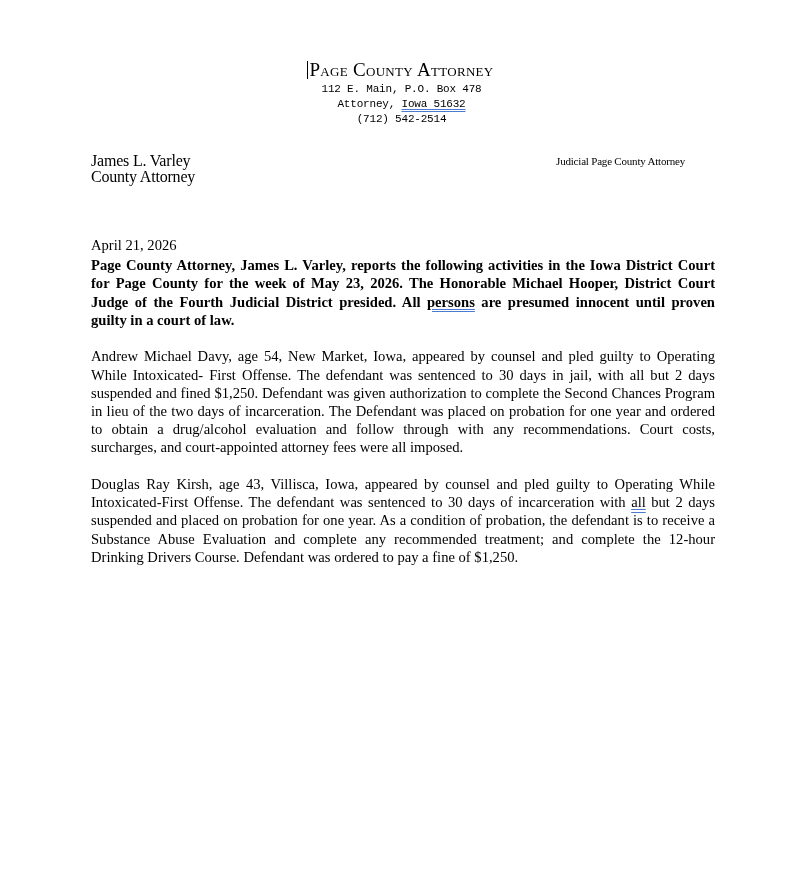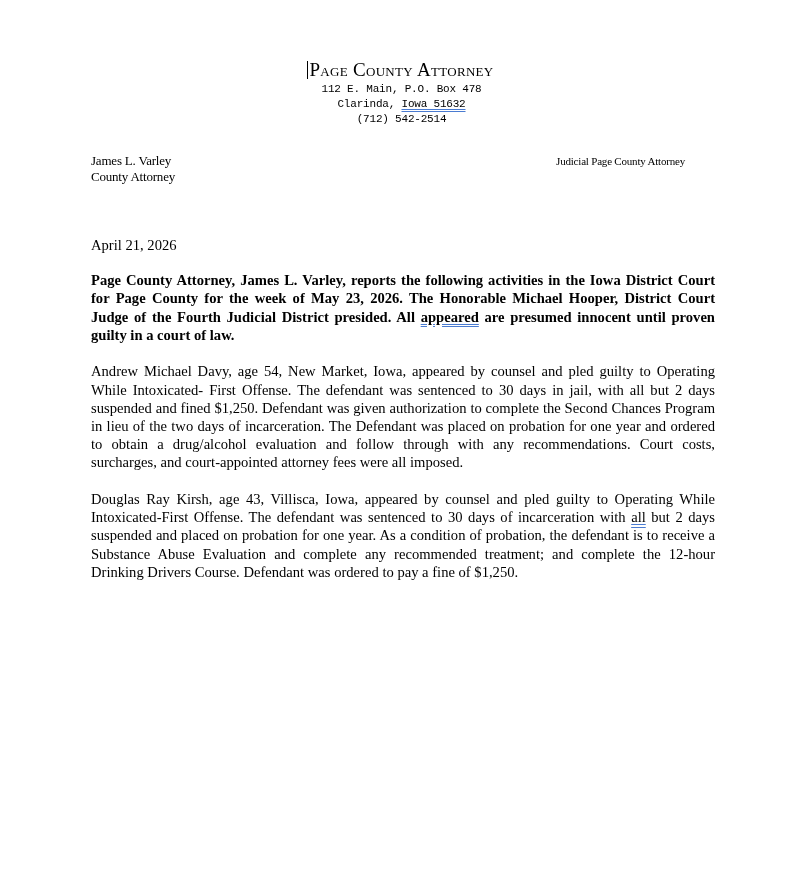--- a/index.html
+++ b/index.html
@@ -49,21 +49,21 @@
       text-decoration: underline;
       text-decoration-color: #4a7bd1;
       text-decoration-style: double;
       text-underline-offset: 2px;
     }
     .staff-left {
       position: absolute;
       left: 91px;
       top: 153px;
       font-family: "Liberation Serif", serif;
-      font-size: 13px;
+      font-size: 16px;
       line-height: 16px;
       letter-spacing: -0.2px;
     }
     .staff-right {
       position: absolute;
       left: 505px;
       width: 180px;
       top: 153px;
       font-family: "Liberation Serif", serif;
       font-size: 11px;
@@ -77,56 +77,56 @@
     .body {
       position: absolute;
       left: 91px;
       top: 236px;
       width: 624px;
       font-family: "Liberation Serif", serif;
       font-size: 14.6px;
       line-height: 18.2px;
     }
     .date {
-      margin: 0 0 17px 0;
+      margin: 0 0 2px 0;
     }
     .para {
       margin: 0 0 18.4px 0;
       text-align: justify;
     }
     .para.bold {
       font-weight: bold;
     }
   </style>
 </head>
 <body>
 
 <div class="letterhead">
   <div class="org-name">
     <span class="caret"></span>
     <span>Page County Attorney</span>
   </div>
   <div class="addr-line">112 E. Main, P.O. Box 478</div>
   <div class="addr-line">
-    <span>Clarinda,</span>
+    <span>Attorney,</span>
     <span class="dblunder">Iowa 51632</span>
   </div>
   <div class="addr-line">(712) 542-2514</div>
 </div>
 
 <div class="staff-left">
   <div>James L. Varley</div>
   <div>County Attorney</div>
 </div>
 
 <div class="staff-right">
   <div>Judicial Page County Attorney</div>
 </div>
 
 <div class="body">
   <p class="date">April 21, 2026</p>
 
-  <p class="para bold"><span>Page County Attorney, James L. Varley, reports the following activities in the Iowa District Court for Page County for the week of May 23, 2026. The Honorable Michael Hooper, District Court Judge of the Fourth Judicial District presided. All </span><span class="dblunder">appeared</span><span> are presumed innocent until proven guilty in a court of law.</span></p>
+  <p class="para bold"><span>Page County Attorney, James L. Varley, reports the following activities in the Iowa District Court for Page County for the week of May 23, 2026. The Honorable Michael Hooper, District Court Judge of the Fourth Judicial District presided. All </span><span class="dblunder">persons</span><span> are presumed innocent until proven guilty in a court of law.</span></p>
 
   <p class="para">Andrew Michael Davy, age 54, New Market, Iowa, appeared by counsel and pled guilty to Operating While Intoxicated- First Offense. The defendant was sentenced to 30 days in jail, with all but 2 days suspended and fined $1,250.  Defendant was given authorization to complete the Second Chances Program in lieu of the two days of incarceration.  The Defendant was placed on probation for one year and ordered to obtain a drug/alcohol evaluation and follow through with any recommendations.  Court costs, surcharges, and court-appointed attorney fees were all imposed.</p>
 
   <p class="para"><span>Douglas Ray Kirsh, age 43, Villisca, Iowa, appeared by counsel and pled guilty to Operating While Intoxicated-First Offense.  The defendant was sentenced to 30 days of incarceration with </span><span class="dblunder">all</span><span> but 2 days suspended and placed on probation for one year.  As a condition of probation, the defendant is to receive a Substance Abuse Evaluation and complete any recommended treatment; and complete the 12-hour Drinking Drivers Course.  Defendant was ordered to pay a fine of $1,250.</span></p>
 </div>
 
 </body></html>

